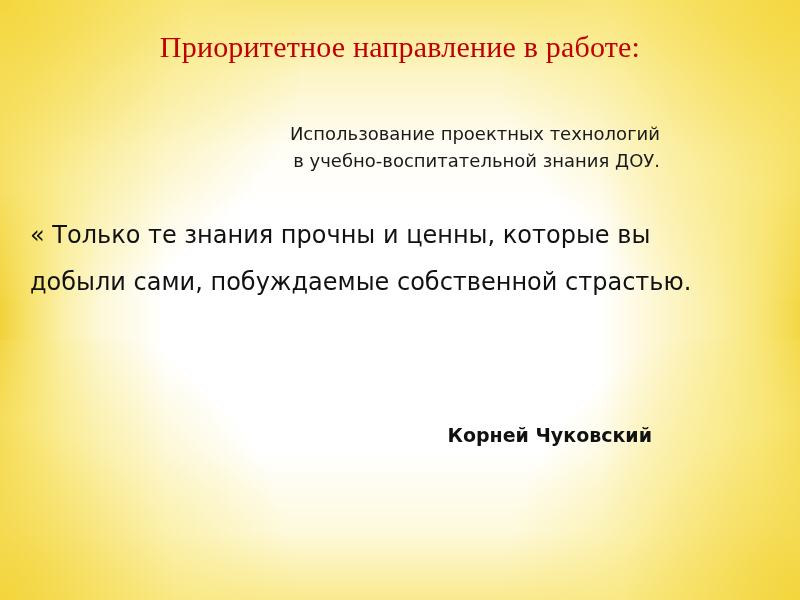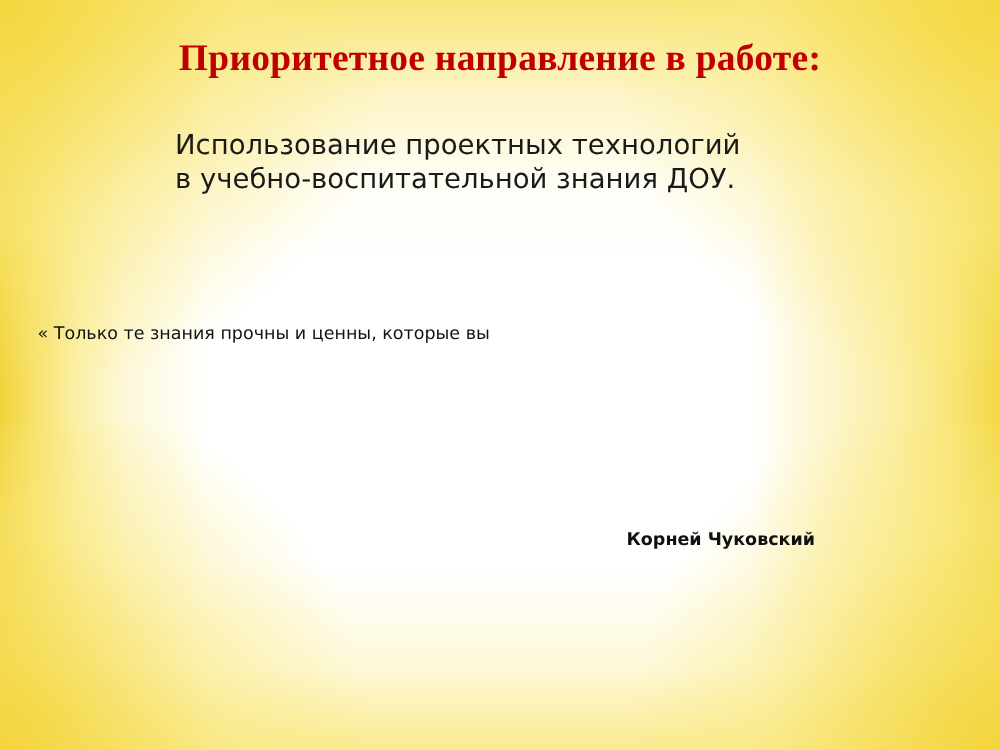--- a/index.html
+++ b/index.html
@@ -104,59 +104,60 @@
   }
 
   .slide-title {
     position: absolute;
     left: 0;
     right: 0;
     top: 30px;
     text-align: center;
     font-family: "Liberation Serif", "DejaVu Serif", serif;
     font-size: 30px;
-    font-weight: 700;
+    font-weight: 400;
     color: #c00000;
     letter-spacing: 0.2px;
     white-space: nowrap;
   }
 
   .subtitle {
     position: absolute;
     left: 140px;
-    top: 103px;
+    top: 120px;
     width: 520px;
-    font-size: 22px;
+    font-size: 18px;
     line-height: 27px;
     color: #1a1a1a;
+    text-align: right;
   }
   .subtitle .line {
     display: block;
     white-space: nowrap;
   }
 
   .quote {
     position: absolute;
     left: 30px;
-    top: 244px;
+    top: 212px;
     width: 700px;
-    font-size: 14px;
+    font-size: 24px;
     line-height: 47px;
     color: #111111;
   }
   .quote .line {
     display: block;
     white-space: nowrap;
   }
 
   .attribution {
     position: absolute;
     right: 148px;
     top: 424px;
-    font-size: 14px;
+    font-size: 19px;
     font-weight: 700;
     color: #111111;
     white-space: nowrap;
   }
 </style>
 </head>
 <body>
 
 <div class="slide">
   <div class="wash-top"></div>
@@ -170,18 +171,19 @@
 
     <div class="slide-title">Приоритетное направление в работе:</div>
 
     <div class="subtitle">
       <span class="line">Использование проектных технологий</span>
       <span class="line">в учебно-воспитательной знания ДОУ.</span>
     </div>
 
     <div class="quote">
       <span class="line">« Только те знания прочны и ценны, которые вы</span>
+      <span class="line">добыли сами, побуждаемые собственной страстью.</span>
     </div>
 
     <div class="attribution">Корней Чуковский</div>
 
   </div>
 </div>
 
 </body></html>

